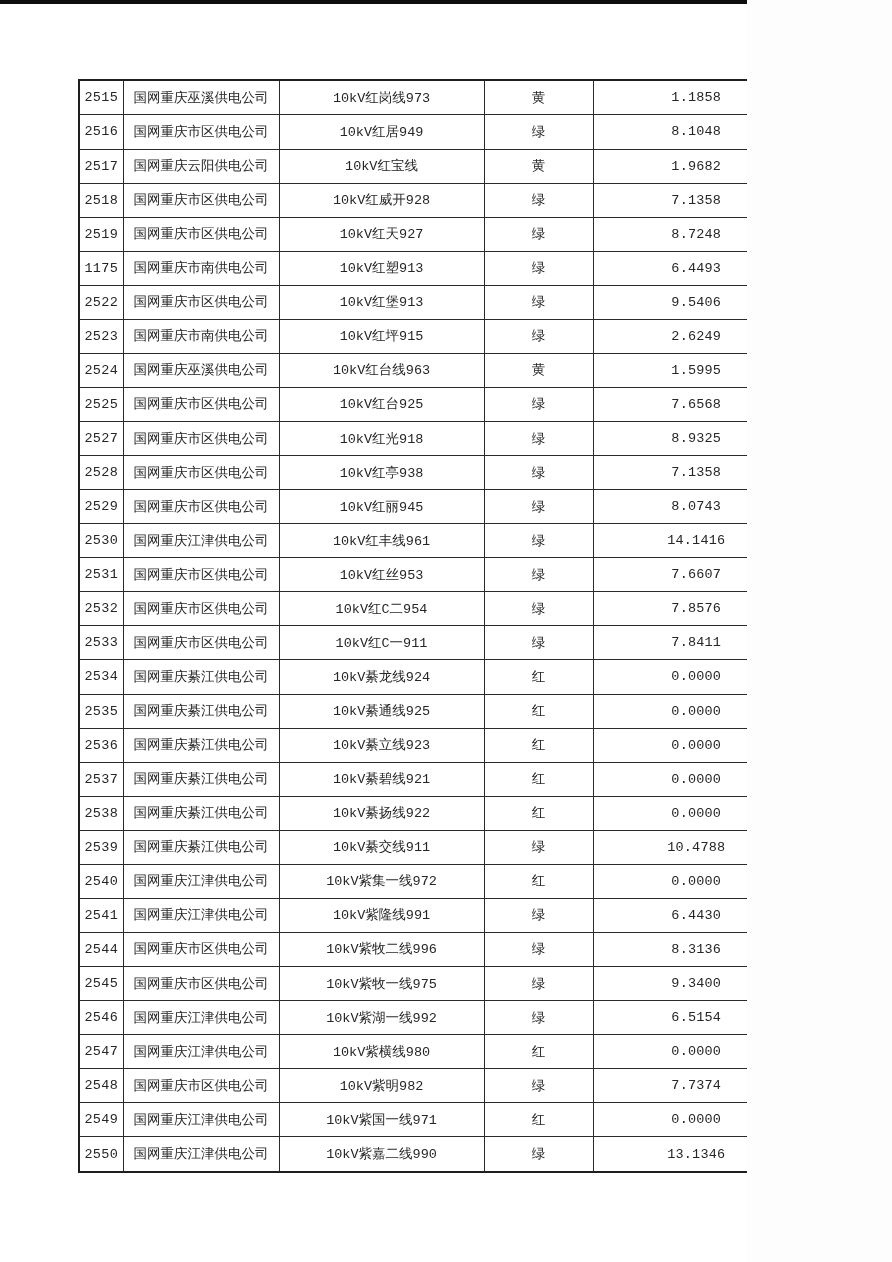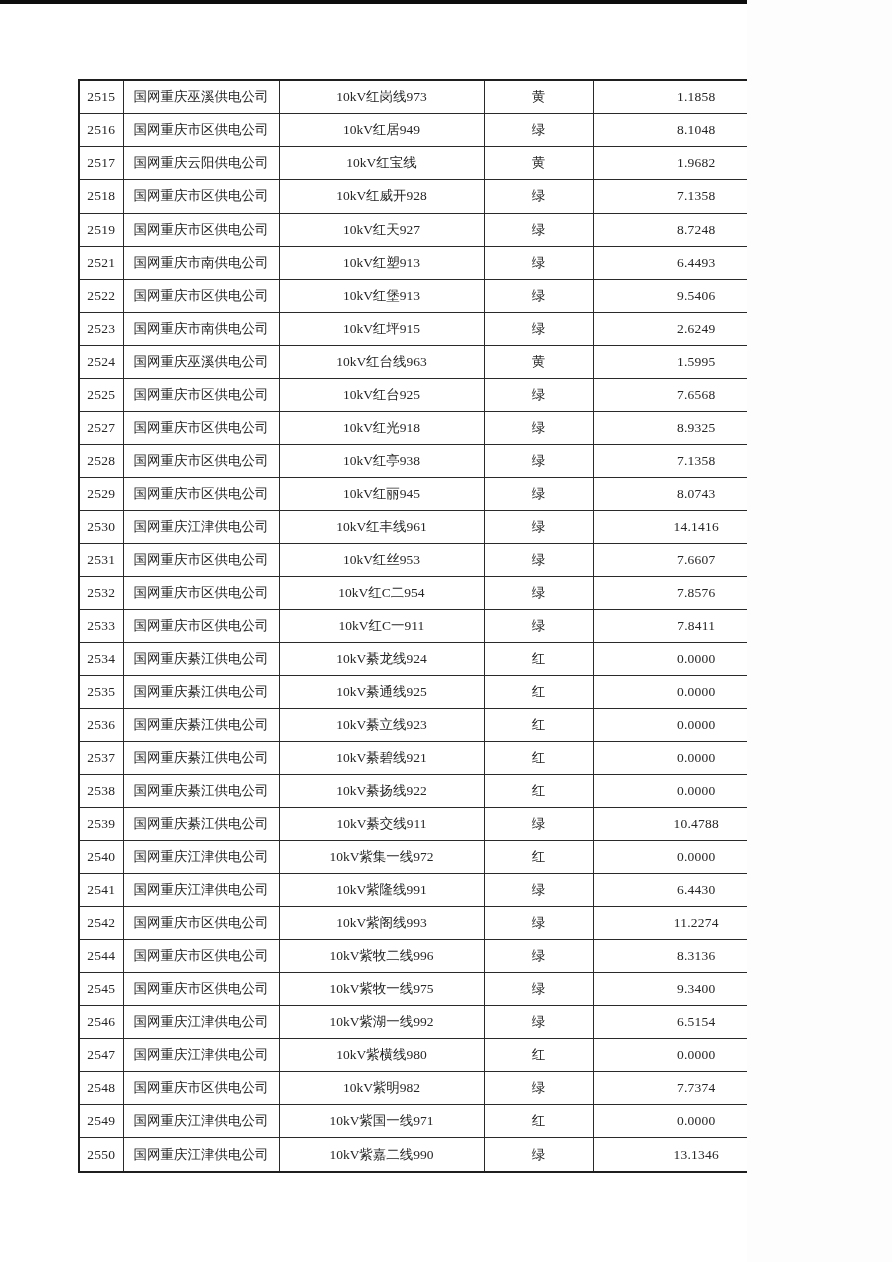--- a/index.html
+++ b/index.html
@@ -6,21 +6,21 @@
     margin: 0;
     padding: 0;
     background: #fdfdfd;
   }
   .page {
     position: relative;
     width: 747px;
     height: 1262px;
     background: #ffffff;
     overflow: hidden;
-    font-family: Liberation Serif, serif;
+    font-family: Liberation Mono, monospace;
   }
   .top-bar {
     position: absolute;
     top: 0;
     left: 0;
     width: 892px;
     height: 4px;
     background: #0d0d0d;
   }
   table.data-table {
@@ -96,21 +96,21 @@
   <tr>
     <td class="col-index">2519</td>
     <td class="col-company">国网重庆市区供电公司</td>
     <td class="col-line">10kV红天927</td>
     <td class="col-status">绿</td>
     <td class="col-value">8.7248</td>
   </tr>
 
 
   <tr>
-    <td class="col-index">2521</td>
+    <td class="col-index">1175</td>
     <td class="col-company">国网重庆市南供电公司</td>
     <td class="col-line">10kV红塑913</td>
     <td class="col-status">绿</td>
     <td class="col-value">6.4493</td>
   </tr>
 
   <tr>
     <td class="col-index">2522</td>
     <td class="col-company">国网重庆市区供电公司</td>
     <td class="col-line">10kV红堡913</td>
@@ -256,27 +256,20 @@
   </tr>
 
   <tr>
     <td class="col-index">2541</td>
     <td class="col-company">国网重庆江津供电公司</td>
     <td class="col-line">10kV紫隆线991</td>
     <td class="col-status">绿</td>
     <td class="col-value">6.4430</td>
   </tr>
 
-  <tr>
-    <td class="col-index">2542</td>
-    <td class="col-company">国网重庆市区供电公司</td>
-    <td class="col-line">10kV紫阁线993</td>
-    <td class="col-status">绿</td>
-    <td class="col-value">11.2274</td>
-  </tr>
 
 
   <tr>
     <td class="col-index">2544</td>
     <td class="col-company">国网重庆市区供电公司</td>
     <td class="col-line">10kV紫牧二线996</td>
     <td class="col-status">绿</td>
     <td class="col-value">8.3136</td>
   </tr>
 

